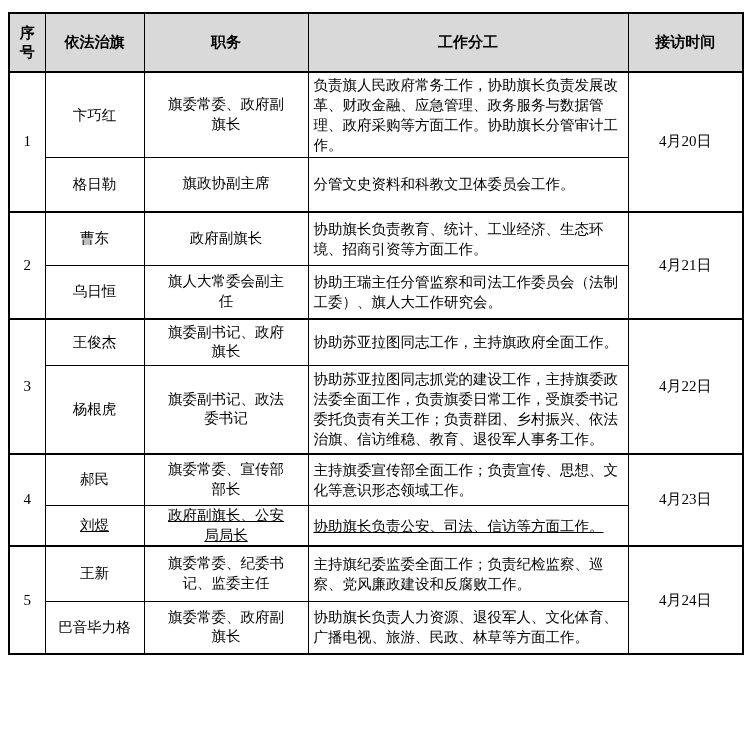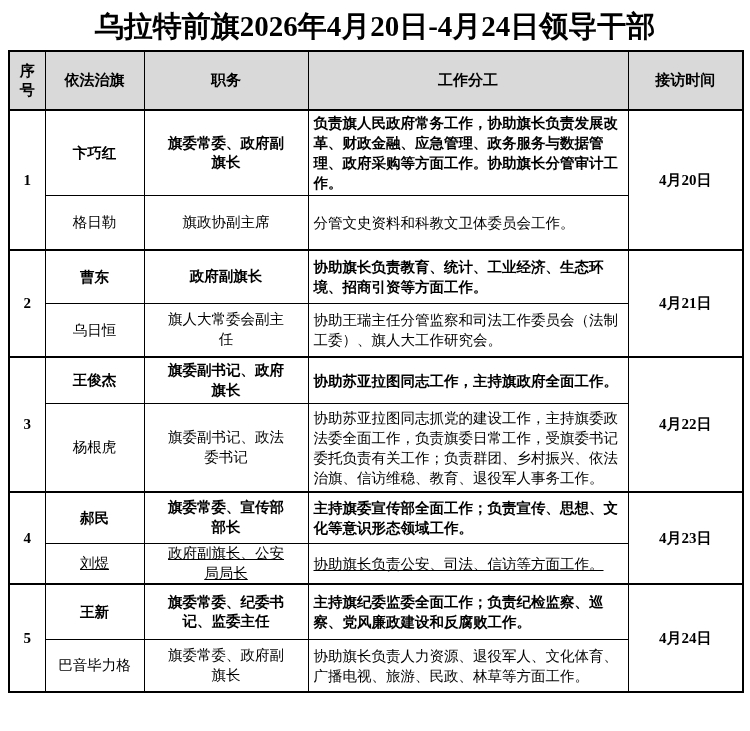--- a/index.html
+++ b/index.html
@@ -73,39 +73,38 @@
     font-size: 14.5px;
     padding: 2px 5px;
     line-height: 1.38;
   }
   td.date {
     text-align: center;
     vertical-align: middle;
     font-size: 15px;
     margin-left: 28px;
   }
-  tr.group-start td { border-top: 2px solid #000000; font-weight: bold; }
+  tr.group-start td { border-top: 2px solid #000000; }
   tr.r1  { height: 66px; }
   tr.r2  { height: 54px; }
   tr.r3  { height: 54px; }
   tr.r4  { height: 53px; }
   tr.r5  { height: 47px; }
   tr.r6  { height: 88px; }
   tr.r7  { height: 52px; }
   tr.r8  { height: 36px; text-decoration: underline; }
   tr.r9  { height: 55px; }
   tr.r10 { height: 53px; }
 </style>
 </head>
 <body>
 
 <div class="page">
 
   <div class="doc-title">
-    <div>乌拉特前旗2026年4月20日-4月24日领导干部</div>
   </div>
 
   <table class="schedule">
     <colgroup>
       <col style="width:36px">
       <col style="width:99px">
       <col style="width:164px">
       <col style="width:320px">
       <col style="width:115px">
     </colgroup>

